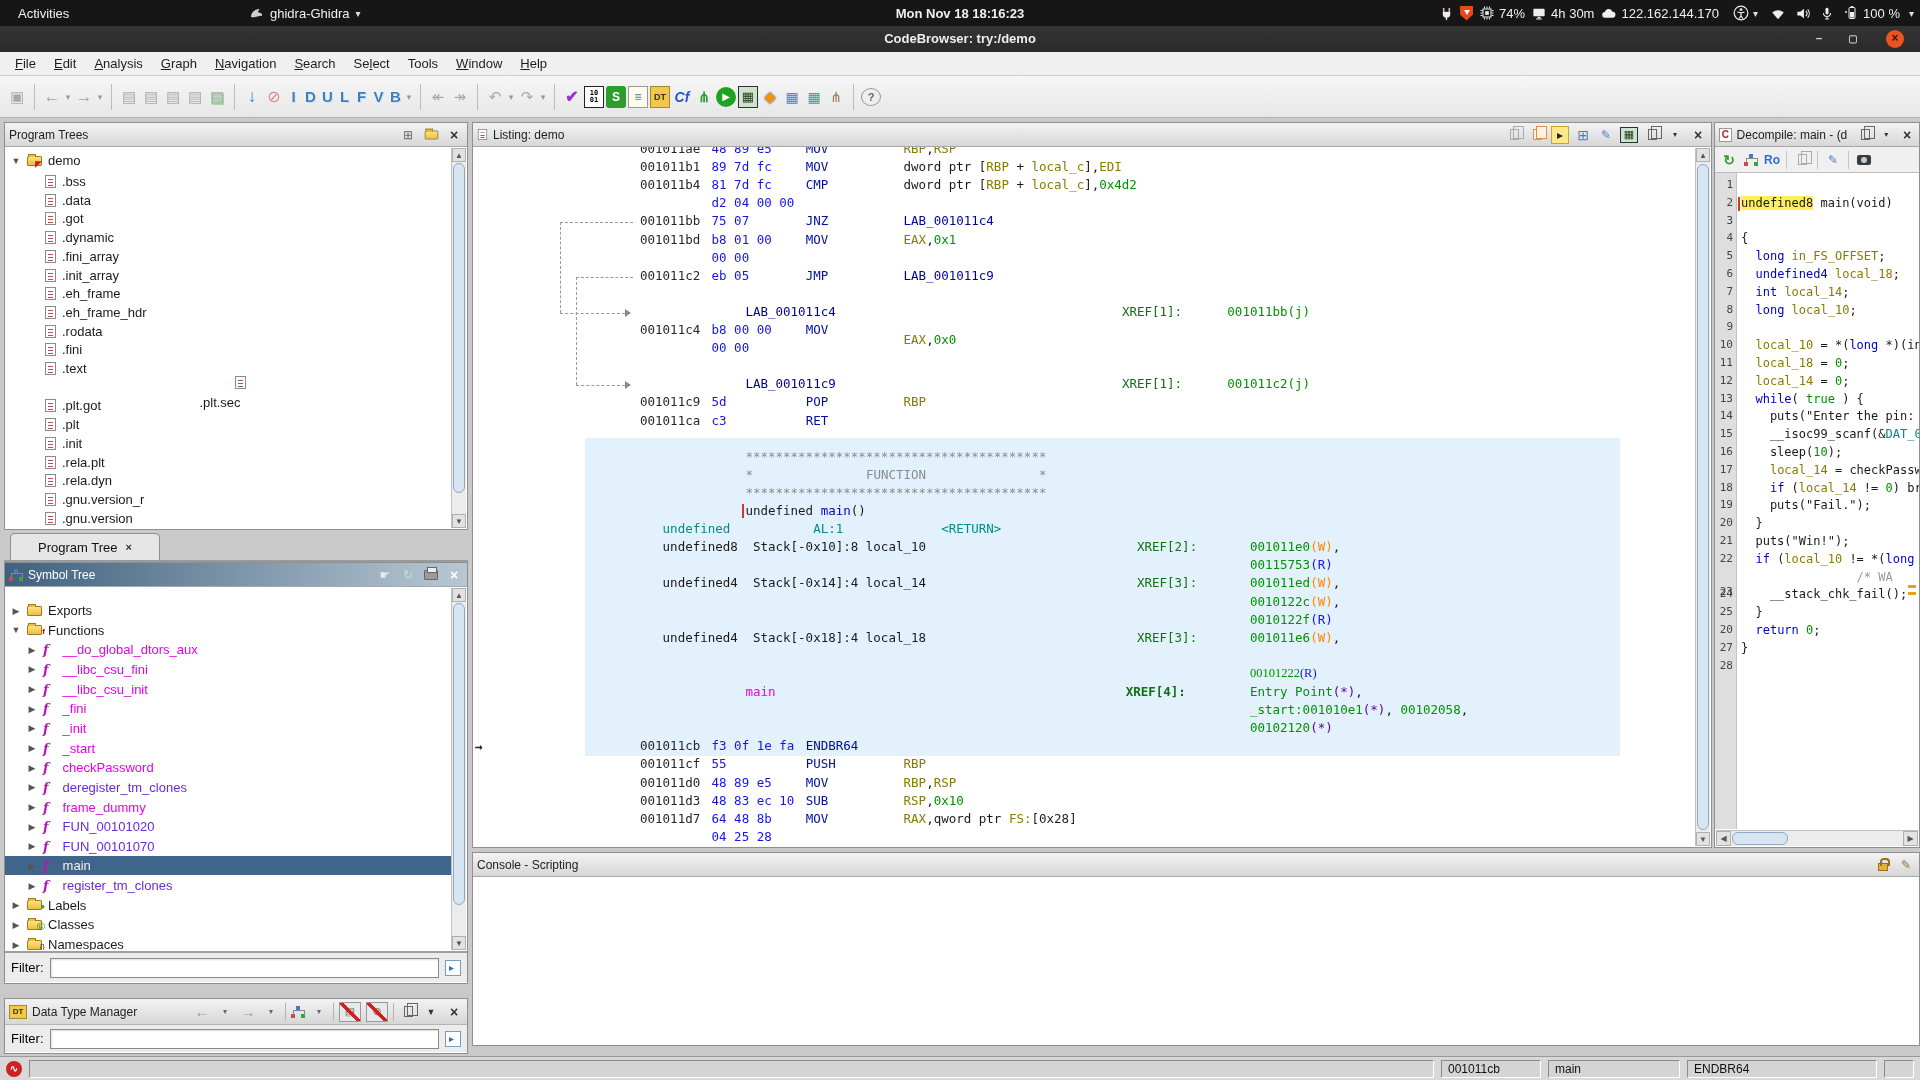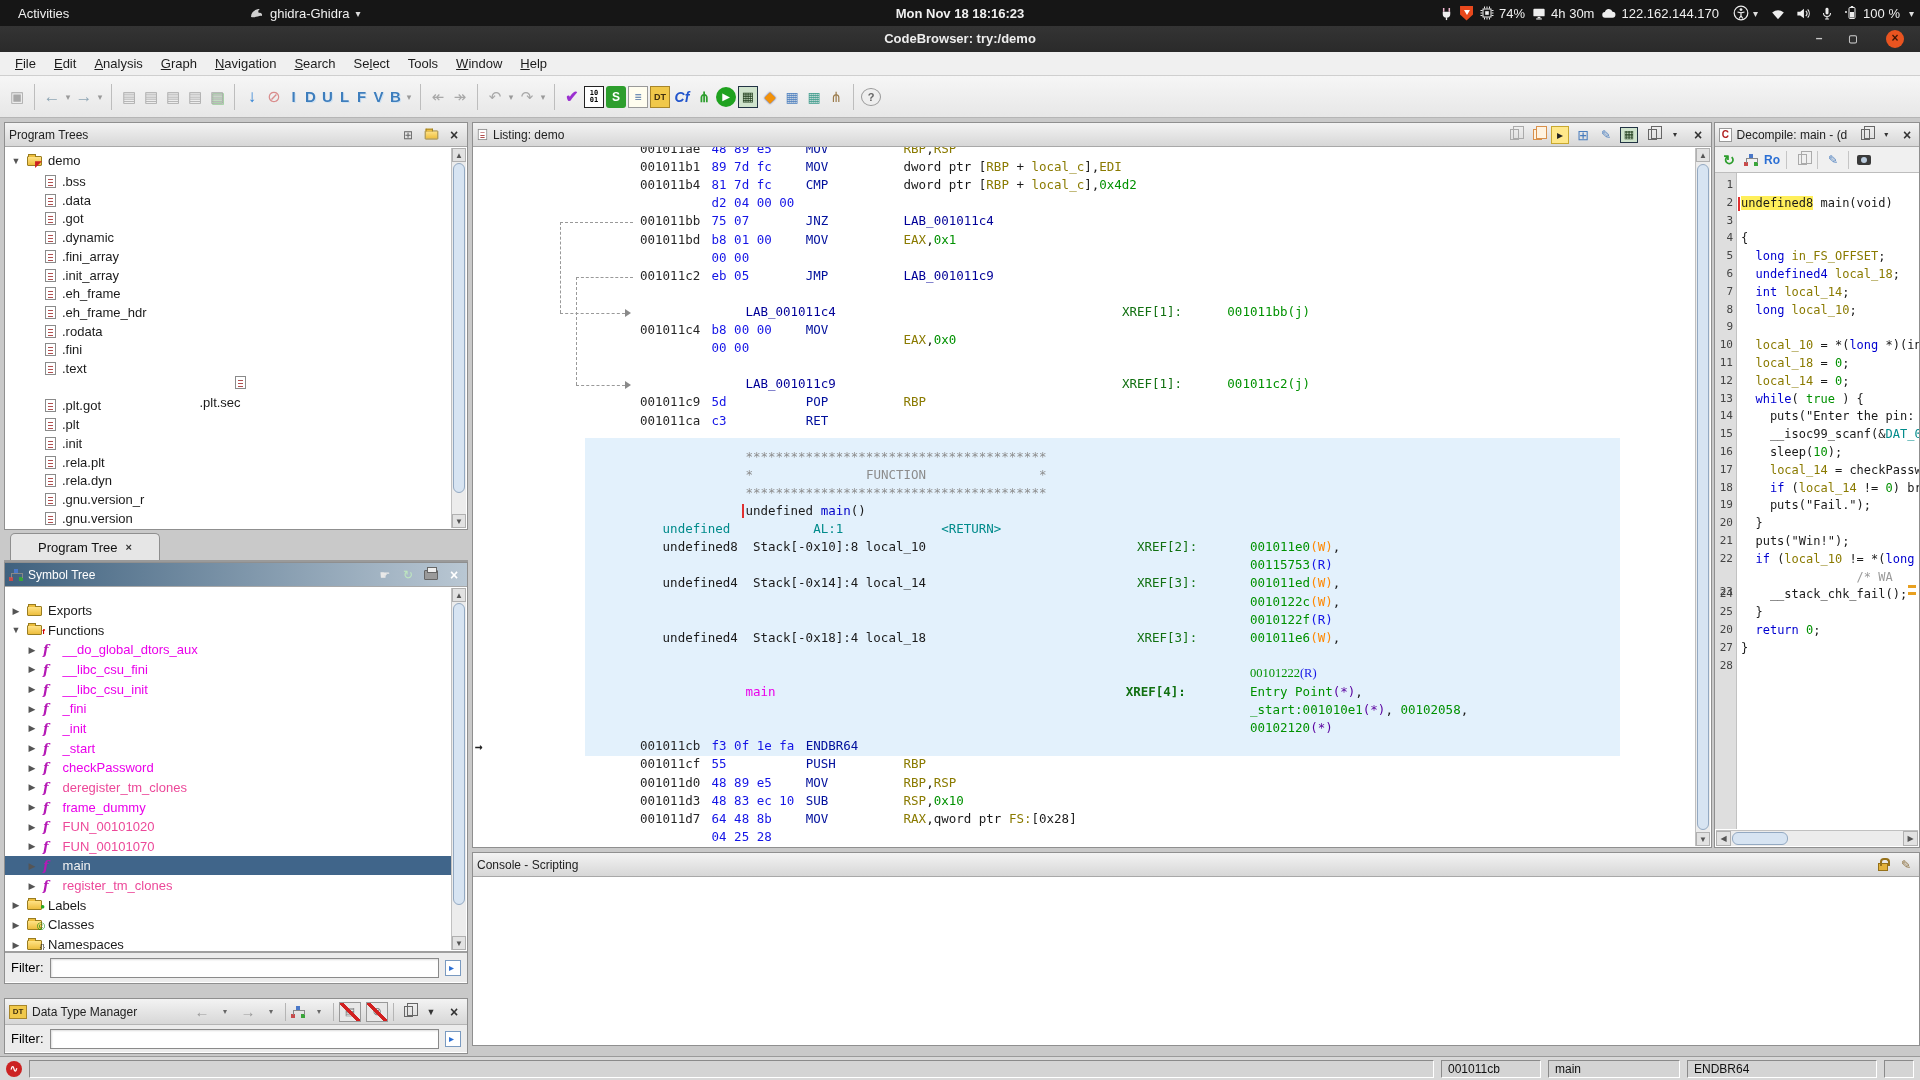--- a/index.html
+++ b/index.html
@@ -126,21 +126,21 @@
   .arr{color:#555;font-size:9px;width:10px;text-align:center;flex:0 0 auto;}
   #pt-tab{position:absolute;left:10px;top:533px;width:150px;height:27px;background:#e6e6e6;
     border:1px solid #8f8f8f;border-bottom:none;border-radius:5px 5px 0 0;display:flex;
     align-items:center;justify-content:center;gap:8px;font-size:13px;color:#111;}
   #pt-tab .x{font-size:11px;font-weight:bold;color:#333;}
   .tabline{position:absolute;left:4px;top:560px;width:464px;height:2px;background:#9a9a9a;}
 
   .strow-sel{background:#40658a;}
   .strow-sel .lbl{color:#f2f2f2!important;}
   .st-m{color:#ea00ea;}
-  .st-b{color:#ec4899;}
+  .st-b{color:#6d28d9;}
 
   .filterbar{position:absolute;left:0;right:0;height:31px;border-top:2px solid #9f9f9f;
     background:#ececec;display:flex;align-items:center;padding:0 6px;gap:6px;font-size:13px;}
   .filterbar input{flex:1;height:20px;border:1px solid #8a8a8a;background:#fff;
     box-shadow:inset 1px 1px 2px #00000022;font-size:12px;padding:0 4px;}
   .fico{width:16px;height:16px;background:#fff;border:1px solid #7a9ac0;position:relative;}
   .fico::after{content:"▸";position:absolute;left:3px;top:1px;color:#2b6fd4;font-size:10px;}
 
   
   #listing-content{position:absolute;left:0;top:24px;right:16px;bottom:1px;overflow:hidden;

